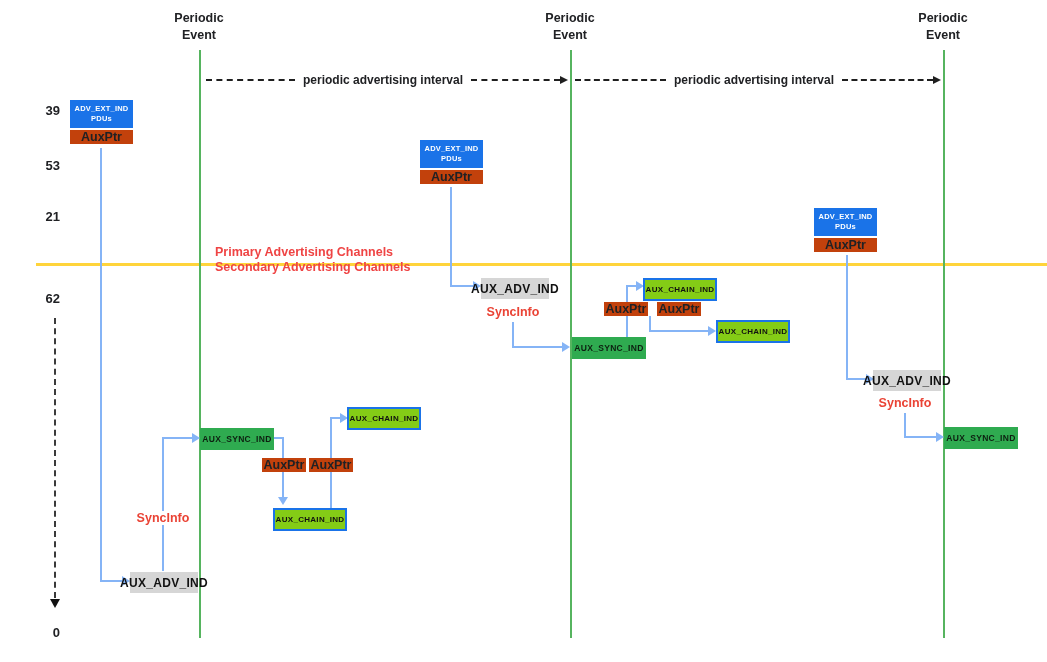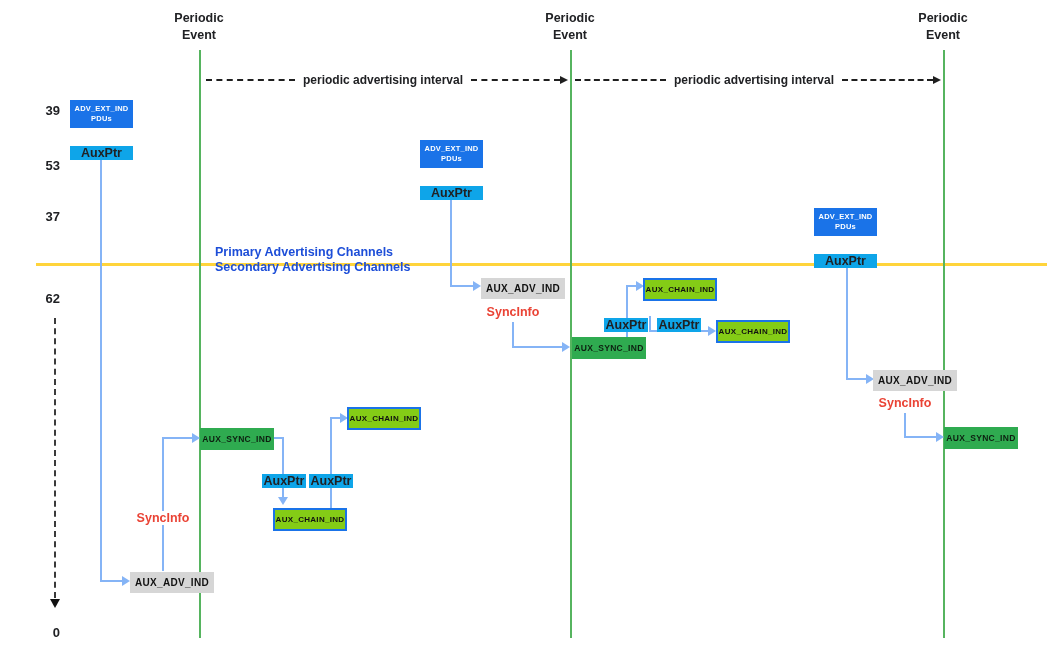--- a/index.html
+++ b/index.html
@@ -19,37 +19,37 @@
   .interval{position:absolute;top:74px;height:12px;display:flex;align-items:center;}
   .dash{flex:1;height:0;border-top:2px dashed #1f1f1f;}
   .int-label{padding:0 8px;font-weight:700;font-size:12px;color:#202124;white-space:nowrap;}
   .tri-r-dark{width:0;height:0;border-top:4px solid transparent;border-bottom:4px solid transparent;
               border-left:8px solid #1f1f1f;}
 
   
   .tick{position:absolute;left:38px;width:22px;text-align:right;font-weight:700;font-size:13px;}
 
   
-  .chlabel{position:absolute;left:215px;font-weight:700;font-size:12.5px;color:#1d4ed8;}
+  .chlabel{position:absolute;left:215px;font-weight:700;font-size:12.5px;color:#ef4444;}
 
   
   .pdu-box{position:absolute;width:63px;height:28px;background:#1a73e8;color:#fff;font-weight:700;
            font-size:7.5px;line-height:10px;display:flex;flex-direction:column;align-items:center;
            justify-content:center;text-align:center;letter-spacing:.2px;}
-  .graybox{position:absolute;width:84px;height:21px;background:#d6d6d6;color:#111;font-weight:700;
-           font-size:10px;display:flex;align-items:center;justify-content:center;letter-spacing:.3px;}
+  .graybox{position:absolute;width:68px;height:21px;background:#d6d6d6;color:#111;font-weight:700;
+           font-size:12px;display:flex;align-items:center;justify-content:center;letter-spacing:.3px;}
   .greenbox{position:absolute;width:74px;height:22px;background:#2fab50;color:#0d1f10;font-weight:700;
            font-size:8.5px;display:flex;align-items:center;justify-content:center;letter-spacing:.3px;}
   .chainbox{position:absolute;width:74px;height:23px;background:#84cc16;border:2px solid #1a73e8;
            box-sizing:border-box;color:#111;font-weight:700;font-size:8px;display:flex;
            align-items:center;justify-content:center;letter-spacing:.3px;}
 
   
   .auxptr{position:absolute;font-weight:700;font-size:12.5px;color:#202124;text-align:center;
-          background:#0ea5e9;line-height:14px;margin-top:16px;}
+          background:#c2410c;line-height:14px;}
   .syncinfo{position:absolute;font-weight:700;font-size:12.5px;color:#ea4335;text-align:center;
           background:#fff;line-height:14px;}
 
   
   .al{position:absolute;background:#85b4f6;}
   .tri-r{position:absolute;width:0;height:0;border-top:5px solid transparent;
          border-bottom:5px solid transparent;border-left:8px solid #85b4f6;}
   .tri-d{position:absolute;width:0;height:0;border-left:5px solid transparent;
          border-right:5px solid transparent;border-top:8px solid #85b4f6;}
 </style>
@@ -84,21 +84,21 @@
   </div>
   <div class="interval" style="left:575px;width:366px">
     <div class="dash"></div>
     <div class="int-label">periodic advertising interval</div>
     <div class="dash"></div>
     <div class="tri-r-dark"></div>
   </div>
 
   <div class="tick" style="top:103px">39</div>
   <div class="tick" style="top:158px">53</div>
-  <div class="tick" style="top:209px">37</div>
+  <div class="tick" style="top:209px">21</div>
   <div class="tick" style="top:291px">62</div>
   <div class="axisdash"></div>
   <div class="tri-down-dark"></div>
   <div class="tick" style="top:625px">0</div>
 
   <div class="chlabel" style="top:245px">Primary Advertising Channels</div>
   <div class="chlabel" style="top:260px">Secondary Advertising Channels</div>
 
   <div class="al" style="left:100px;top:148px;width:2px;height:434px"></div>
   <div class="al" style="left:100px;top:580px;width:24px;height:2px"></div>

